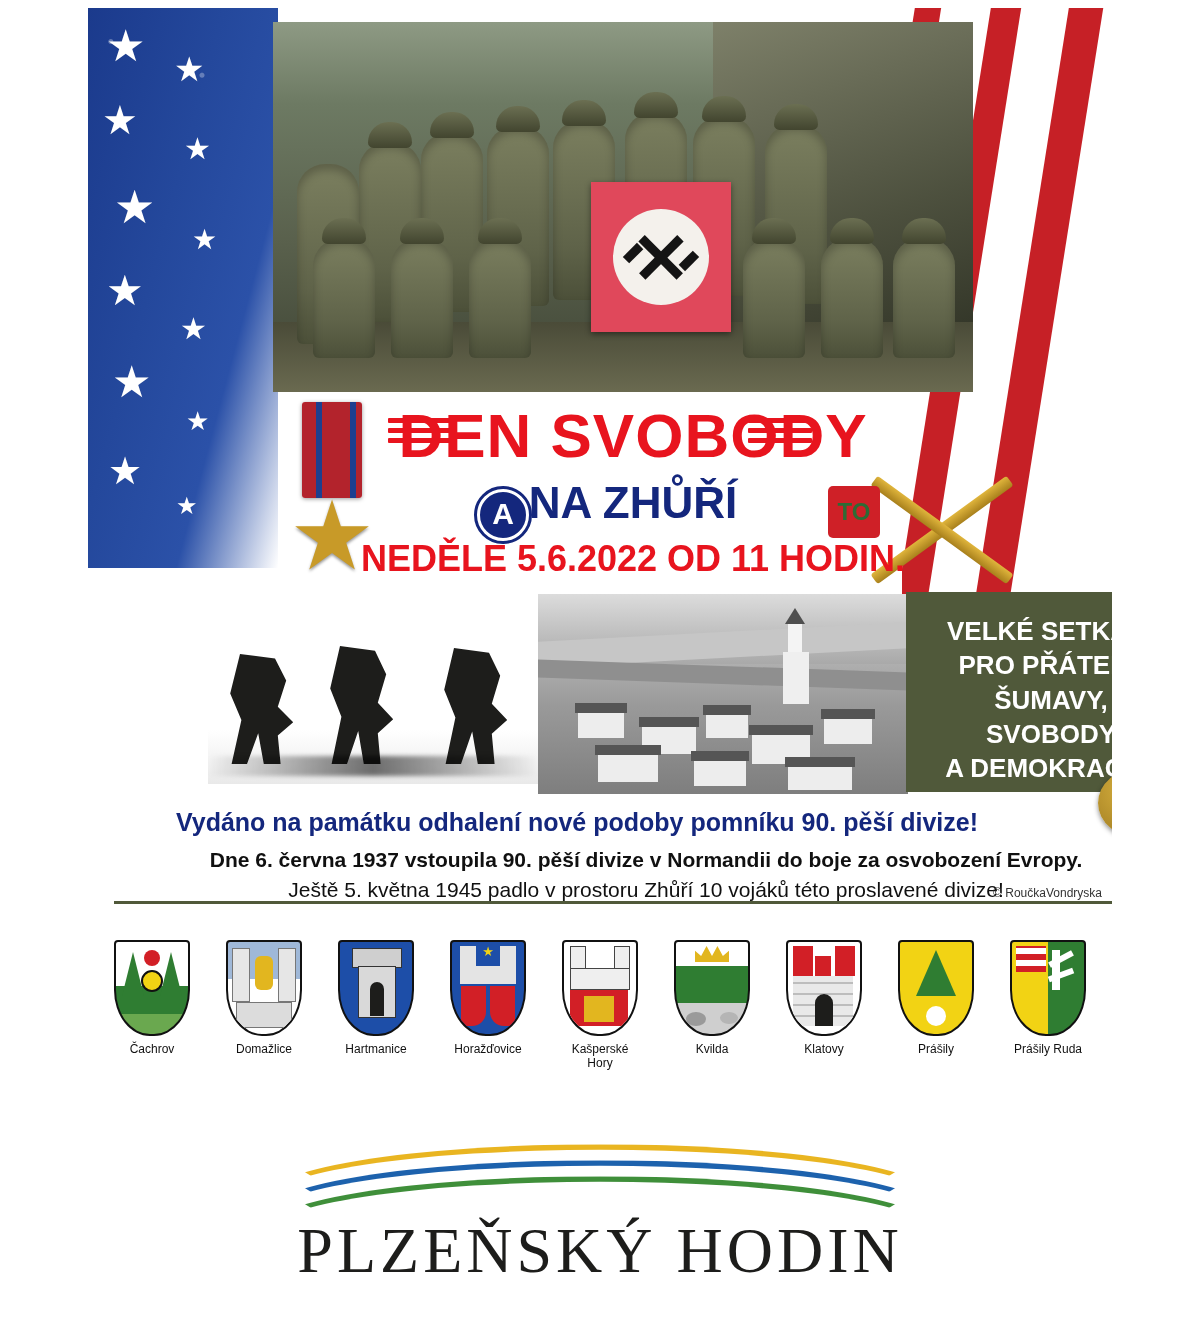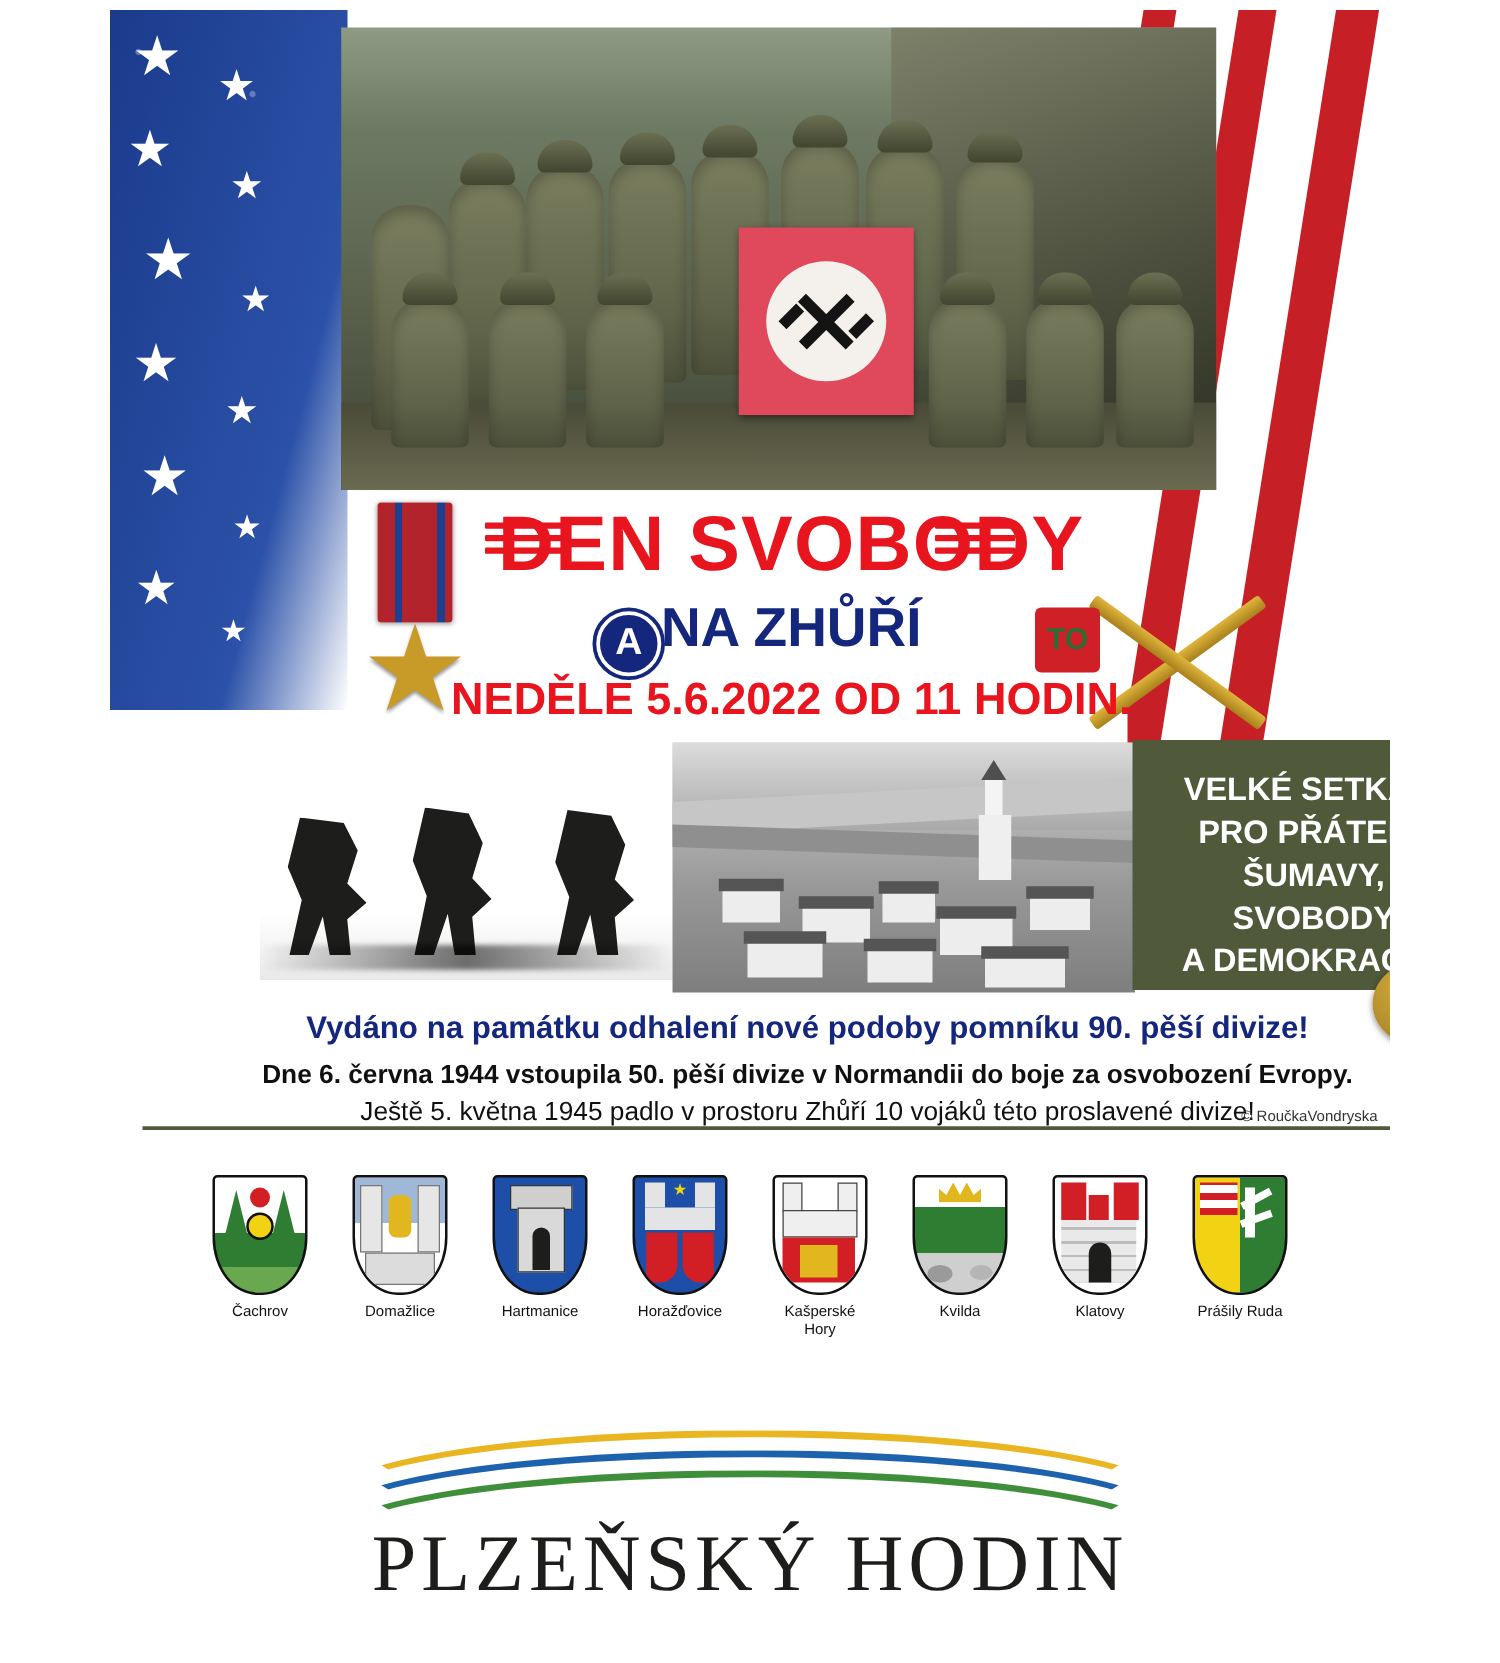--- a/index.html
+++ b/index.html
@@ -201,21 +201,21 @@
   .us-button{
     position:absolute;left:1010px;top:760px;width:92px;height:70px;border-radius:50%/55%;
     background:radial-gradient(circle at 35% 30%,#d9b23f,#8e6b18);
     color:#3a2c08;font-weight:bold;font-size:30px;font-style:italic;
     text-align:center;line-height:70px;
     box-shadow:0 2px 5px rgba(0,0,0,.45);
   }
 
   
   .cap1{
-    position:absolute;left:88px;top:800px;width:940px;text-align:center;
+    position:absolute;left:88px;top:800px;width:940px;text-align:left;
     color:#14277d;font-weight:bold;font-size:25px;
   }
   .cap2{
     position:absolute;left:88px;top:840px;width:940px;text-align:center;
     color:#101010;font-weight:bold;font-size:21px;
   }
   .cap3{
     position:absolute;left:88px;top:870px;width:940px;text-align:center;
     color:#101010;font-size:21px;
   }
@@ -405,21 +405,21 @@
       <div>VELKÉ SETKÁNÍ</div>
       <div>PRO PŘÁTELE ŠUMAVY,</div>
       <div>SVOBODY</div>
       <div>A DEMOKRACIE!</div>
     </div>
   </div>
 
   <div class="us-button">U.S.</div>
 
   <div class="cap1">Vydáno na památku odhalení nové podoby pomníku 90. pěší divize!</div>
-  <div class="cap2">Dne 6. června 1944 vstoupila 50. pěší divize v Normandii do boje za osvobození Evropy.</div>
+  <div class="cap2">Dne 6. června 1937 vstoupila 90. pěší divize v Normandii do boje za osvobození Evropy.</div>
   <div class="cap3">Ještě 5. května 1945 padlo v prostoru Zhůří 10 vojáků této proslavené divize!</div>
   <div class="credit">© RoučkaVondryska</div>
   <div class="rule"></div>
 </div>
 
 <div id="crests">
 
   <div class="crest">
     <div class="shield" style="background:linear-gradient(180deg,#ffffff 0 48%,#2f7d32 48% 78%,#6aa84f 78% 100%);">
       <div style="position:absolute;left:6px;top:10px;width:0;height:0;border-left:11px solid transparent;border-right:11px solid transparent;border-bottom:44px solid #2f7d32;"></div>
@@ -485,20 +485,27 @@
     <div class="shield" style="background:#ffffff;">
       <div style="position:absolute;left:5px;top:4px;width:20px;height:30px;background:#d21f26;"></div>
       <div style="position:absolute;right:5px;top:4px;width:20px;height:30px;background:#d21f26;"></div>
       <div style="position:absolute;left:27px;top:14px;width:16px;height:20px;background:#d21f26;"></div>
       <div style="position:absolute;left:5px;top:34px;width:60px;height:50px;background:repeating-linear-gradient(0deg,#e9e9e9 0 9px,#bdbdbd 9px 11px);"></div>
       <div style="position:absolute;left:27px;top:52px;width:18px;height:32px;background:#1d1d1b;border-radius:9px 9px 0 0;"></div>
     </div>
     <div class="crest-label">Klatovy</div>
   </div>
 
+  <div class="crest">
+    <div class="shield" style="background:#f2d314;">
+      <div style="position:absolute;left:50%;top:8px;transform:translateX(-50%);width:0;height:0;border-left:20px solid transparent;border-right:20px solid transparent;border-bottom:46px solid #2f7d32;"></div>
+      <div style="position:absolute;left:50%;bottom:8px;transform:translateX(-50%);width:20px;height:20px;border-radius:50%;background:#ffffff;"></div>
+    </div>
+    <div class="crest-label">Prášily</div>
+  </div>
 
 
   <div class="crest">
     <div class="shield" style="background:linear-gradient(90deg,#f2d314 0 50%,#2f7d32 50% 100%);">
       <div style="position:absolute;left:4px;top:4px;width:30px;height:26px;background:repeating-linear-gradient(0deg,#d21f26 0 6px,#ffffff 6px 12px);"></div>
       <div style="position:absolute;left:40px;top:8px;width:8px;height:40px;background:#ffffff;"></div>
       <div style="position:absolute;left:36px;top:14px;width:26px;height:6px;background:#ffffff;transform:rotate(-28deg);"></div>
       <div style="position:absolute;left:36px;top:30px;width:26px;height:6px;background:#ffffff;transform:rotate(-20deg);"></div>
     </div>
     <div class="crest-label">Prášily Ruda</div>

